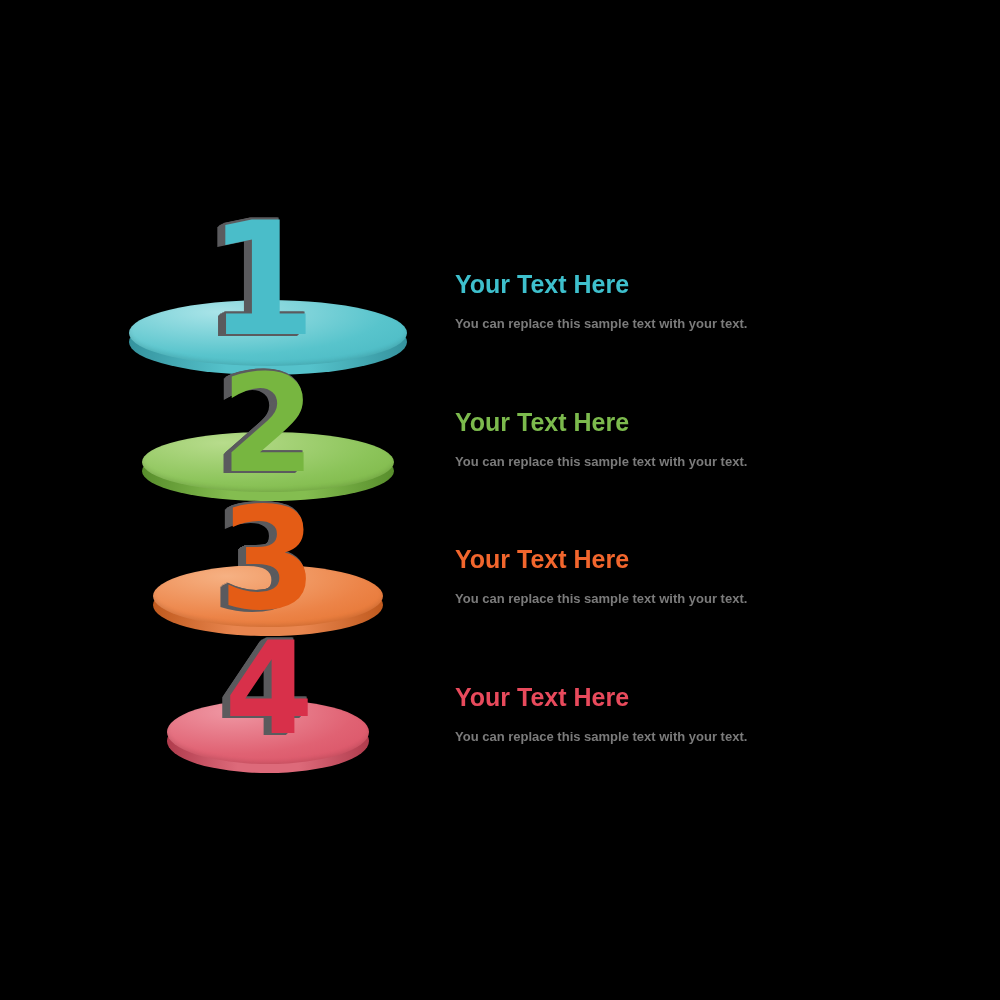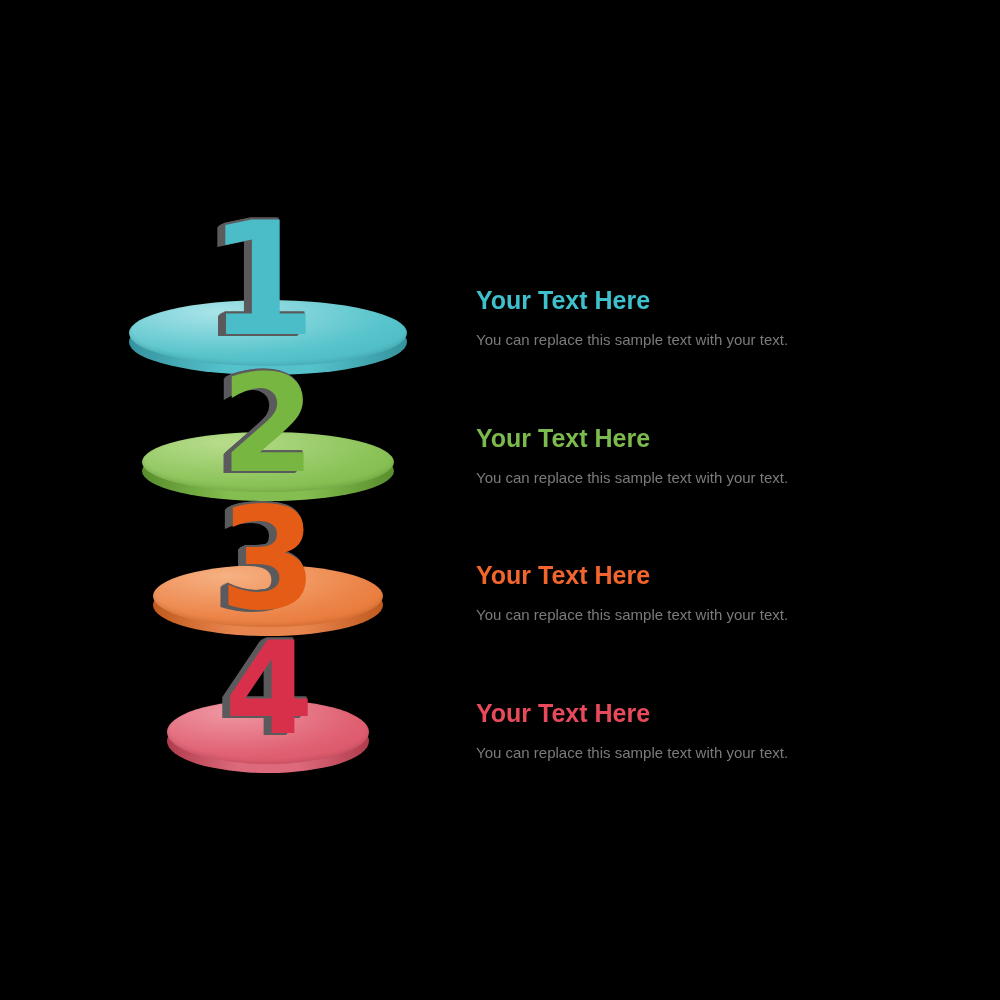--- a/index.html
+++ b/index.html
@@ -65,37 +65,37 @@
       -6px  0   0 var(--dsh),
       -7px  1px 0 var(--dsh),
       -8px  2px 0 var(--dsh);
   }
   .step-1 .digit { left: 262px; top: 202px; font-size: 156px; }
   .step-2 .digit { left: 268px; top: 356px; font-size: 136px; }
   .step-3 .digit { left: 268px; top: 489px; font-size: 141px; }
   .step-4 .digit { left: 269px; top: 625px; font-size: 128px; }
 
   
-  .textblock { position: absolute; left: 476px; width: 480px; margin-top: 16px; }
+  .textblock { position: absolute; left: 455px; width: 480px; }
   .step-1 .textblock { top: 269px; }
   .step-2 .textblock { top: 407px; }
   .step-3 .textblock { top: 544px; }
   .step-4 .textblock { top: 682px; }
 
   .heading {
     margin: 0;
     font-size: 25px;
     font-weight: bold;
     line-height: 30px;
     color: var(--accent);
   }
   .bodytext {
     margin: 16px 0 0 0;
-    font-size: 15px;
-    font-weight: normal;
+    font-size: 13px;
+    font-weight: bold;
     line-height: 18px;
     color: var(--body-text);
   }
 </style>
 </head>
 <body style="background: rgb(0, 0, 0); --dsh: #5B5B5E; --body-text: #7B7B7B;">
 
 <div class="stage">
 
   <section class="step step-1" style="--accent: #3EC0CD; --s-light: #A9E4E8; --s: #58C4CC; --s-dark: #41B2BD; --rim: #55C2CB; --rim-dark: #35939E; --digit: #4ABDC9;">

